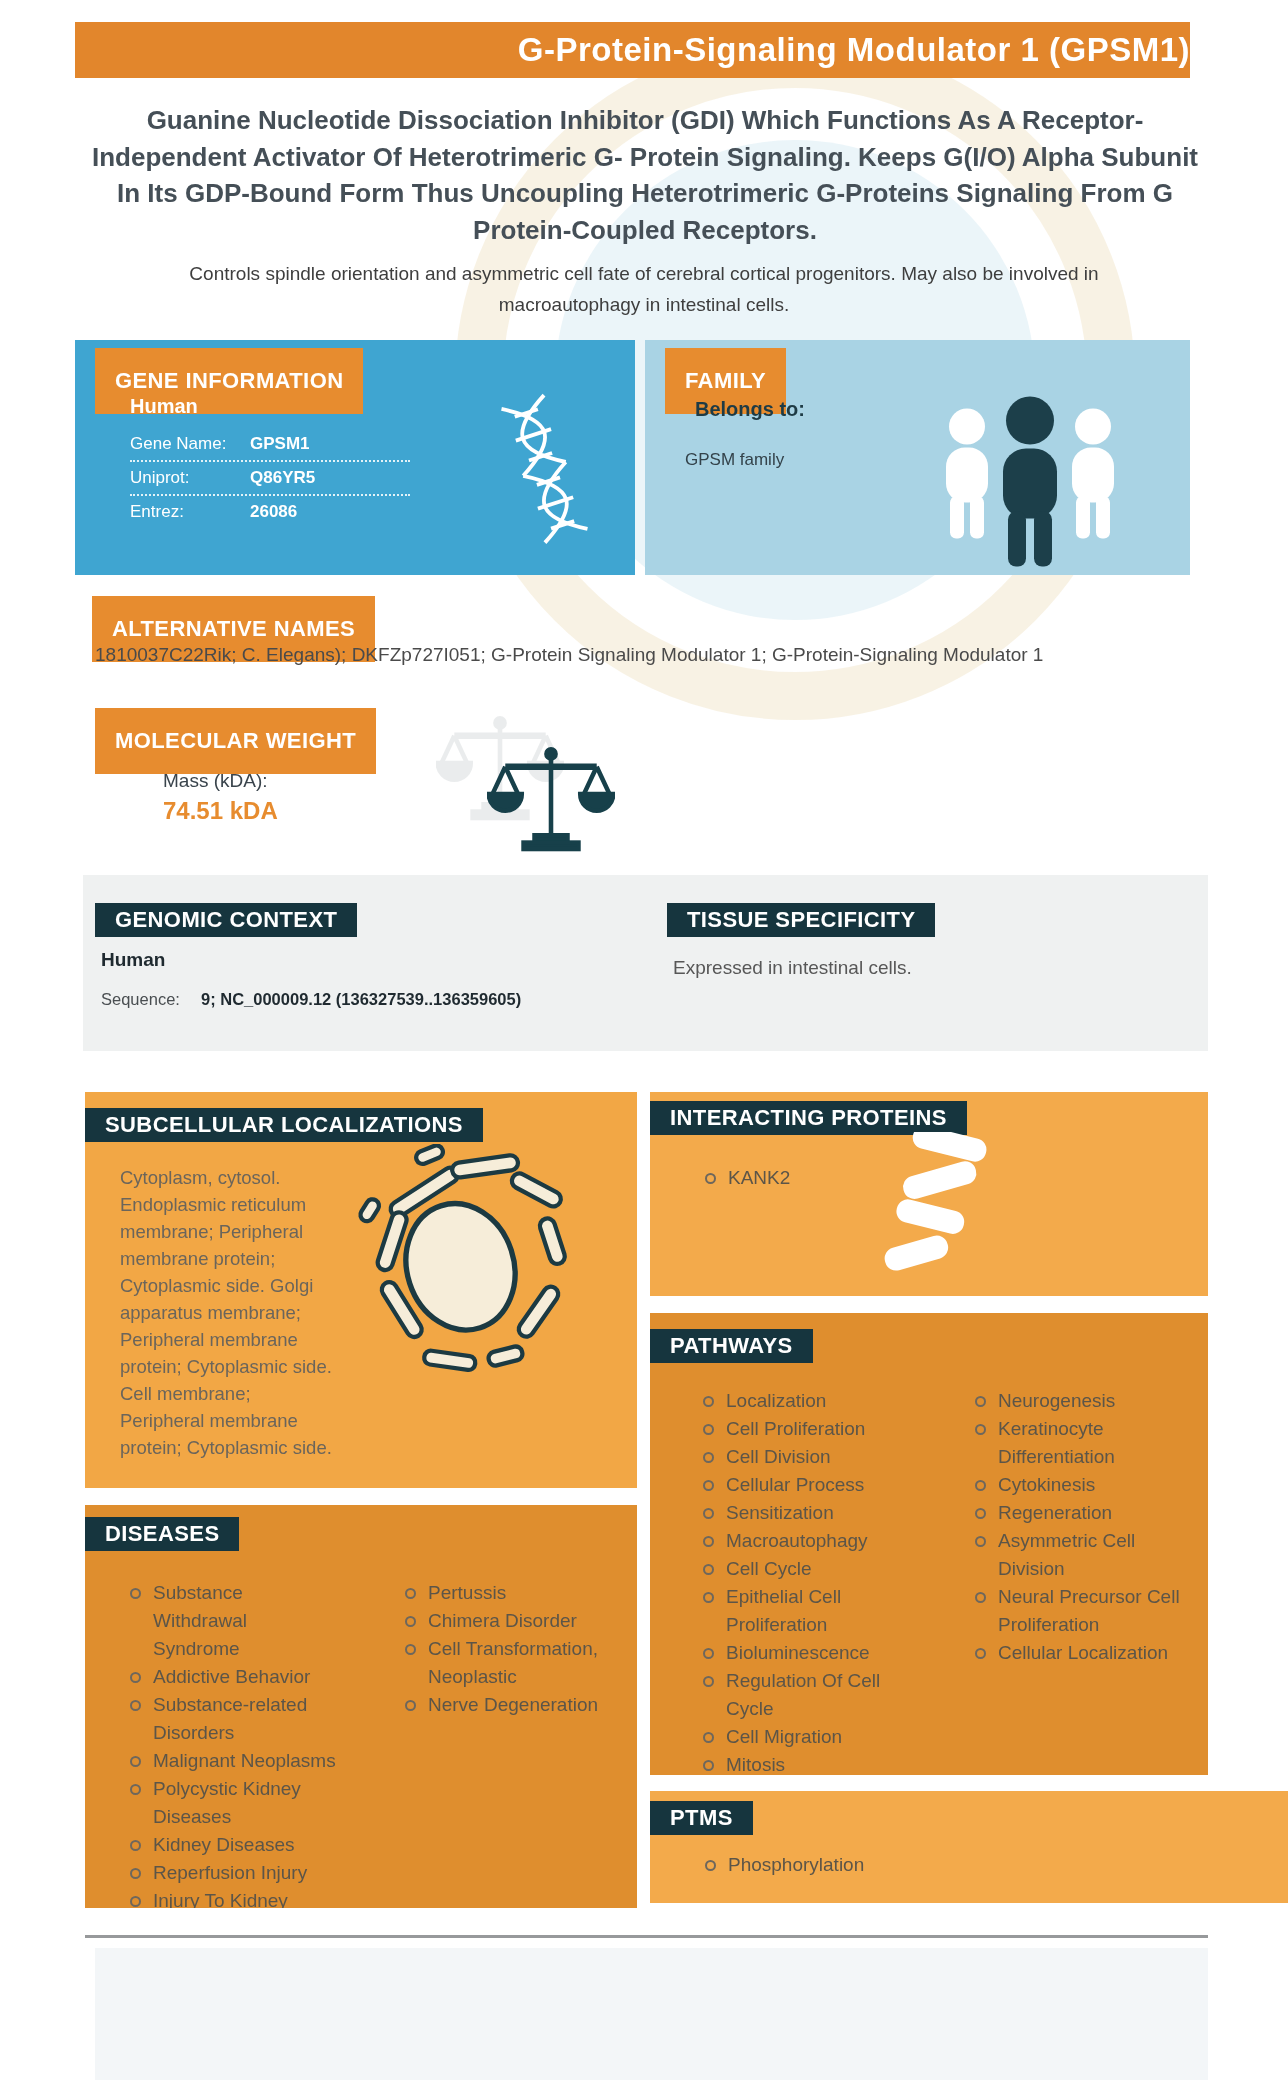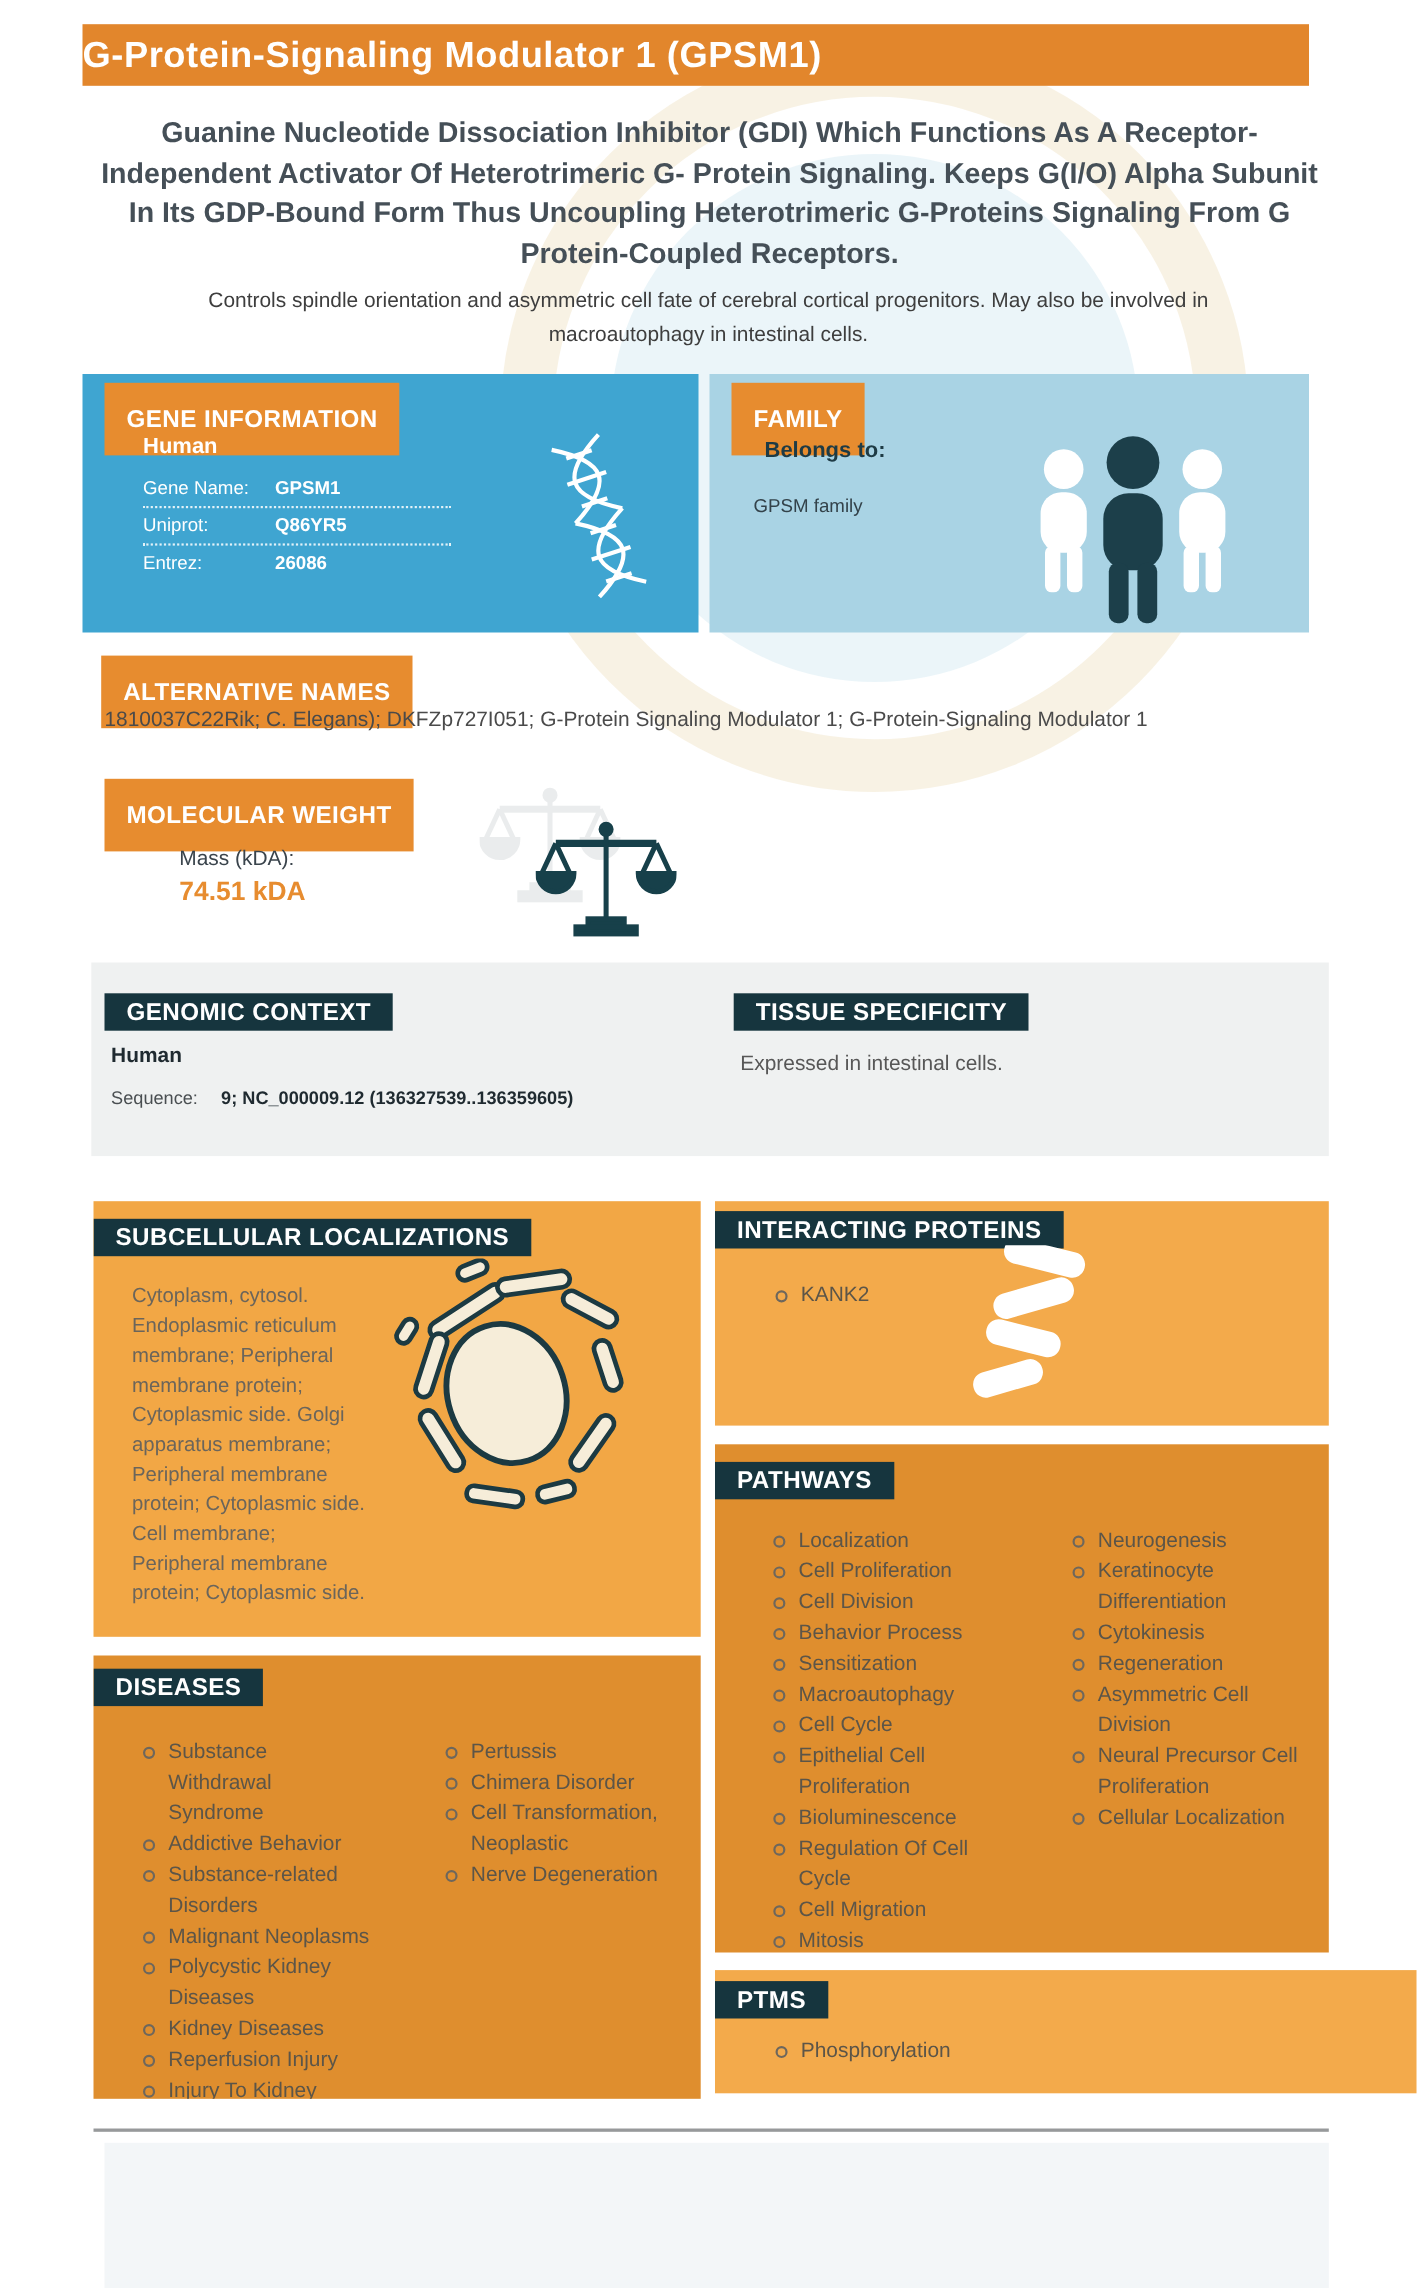--- a/index.html
+++ b/index.html
@@ -13,21 +13,21 @@
   body{font-family:"Liberation Sans",sans-serif;}
   .page{position:relative;width:1288px;height:2080px;background:#fff;overflow:hidden}
 
   
   .wm-ring{position:absolute;left:455px;top:40px;width:680px;height:680px;border-radius:50%;
     border:48px solid rgba(243,231,205,.55);}
   .wm-disc{position:absolute;left:555px;top:140px;width:480px;height:480px;border-radius:50%;
     background:rgba(203,229,240,.38);}
 
   .banner{position:absolute;left:75px;top:22px;width:1115px;height:56px;background:var(--accent-orange);
-    color:#fff;font-size:33px;font-weight:bold;text-align:left;line-height:56px;letter-spacing:.5px}
+    color:#fff;font-size:33px;font-weight:bold;text-align:right;line-height:56px;letter-spacing:.5px}
   .subtitle{position:absolute;left:90px;top:102px;width:1110px;text-align:center;font-weight:bold;
     font-size:26px;line-height:36.5px;color:#454F57}
   .description{position:absolute;left:164px;top:258px;width:960px;text-align:center;
     font-size:19px;line-height:31px;color:#3E3E3E}
 
   .badge-orange{display:inline-block;background:var(--badge-orange);color:#fff;font-weight:bold;
     font-size:22px;line-height:34px;padding:16px 20px;letter-spacing:.4px;white-space:nowrap}
   .badge-dark{display:inline-block;background:var(--dark-teal);color:#fff;font-weight:bold;
     font-size:22px;line-height:34px;padding:0 20px;letter-spacing:.4px;white-space:nowrap}
 
@@ -262,21 +262,21 @@
       </g>
     </svg>
   </section>
 
   <section class="panel pathways-box">
     <span class="badge-dark">PATHWAYS</span>
     <ul class="blist pw-col1">
         <li>Localization</li>
         <li>Cell Proliferation</li>
         <li>Cell Division</li>
-        <li>Behavior Process</li>
+        <li>Cellular Process</li>
         <li>Sensitization</li>
         <li>Macroautophagy</li>
         <li>Cell Cycle</li>
         <li>Epithelial Cell Proliferation</li>
         <li>Bioluminescence</li>
         <li>Regulation Of Cell Cycle</li>
         <li>Cell Migration</li>
         <li>Mitosis</li>
       </ul>
     <ul class="blist pw-col2">

